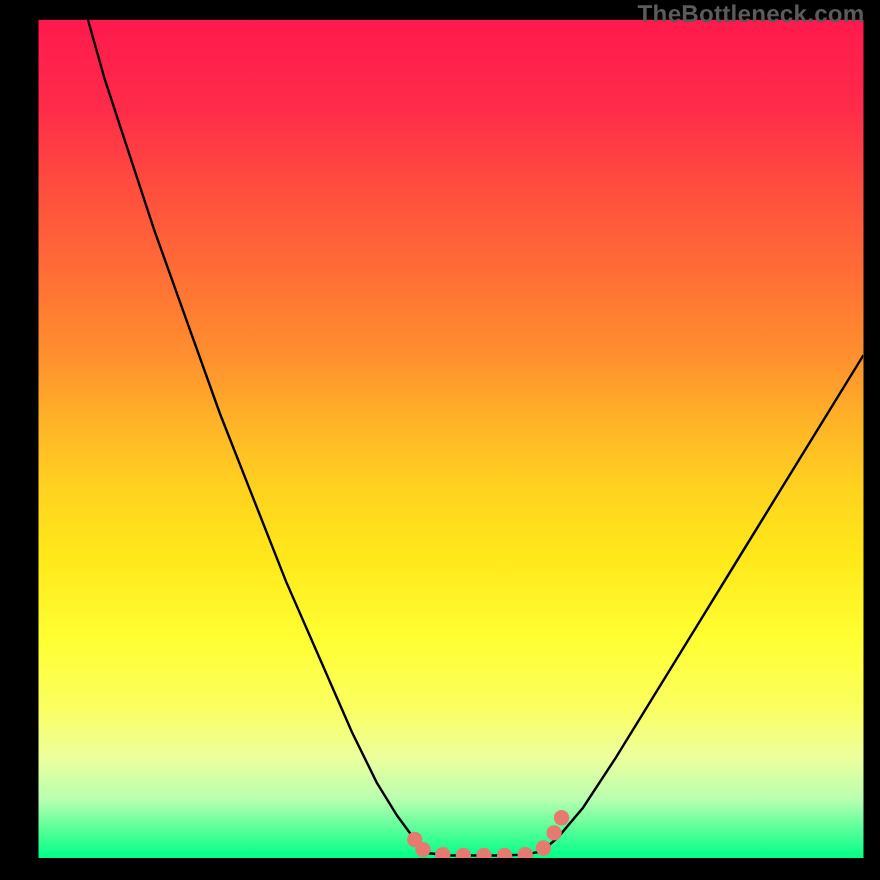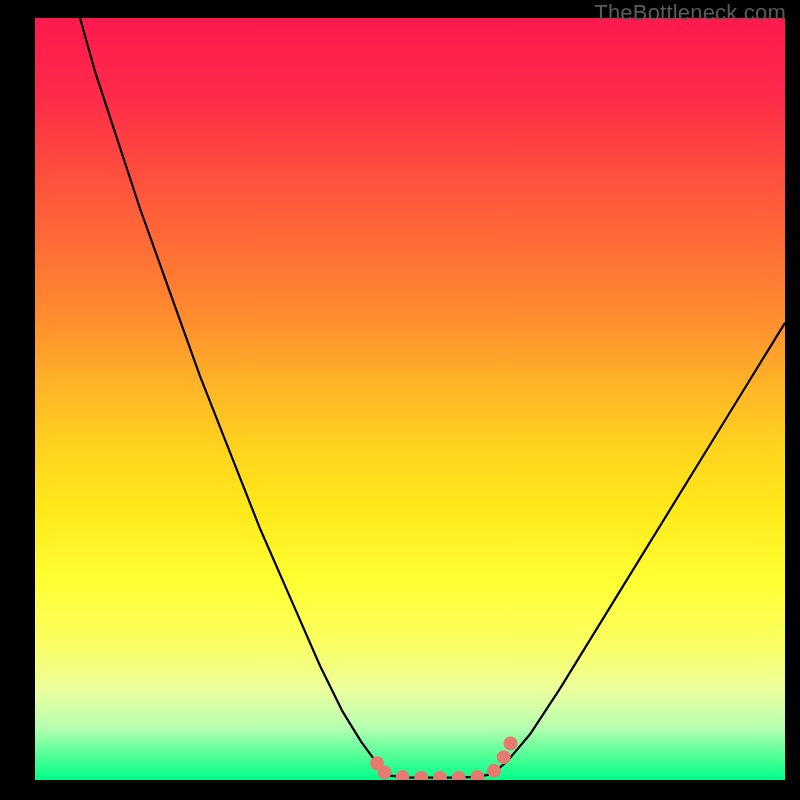--- a/index.html
+++ b/index.html
@@ -46,21 +46,21 @@
     top: 0;
     width: 100%;
     height: 100%;
   }
   .watermark {
     position: absolute;
     top: 0px;
     right: 14px;
     color: #5b5b5b;
     font-size: 22px;
-    font-weight: 400;
+    font-weight: 700;
     letter-spacing: 0.2px;
   }
 </style>
 </head>
 <body>
 
 <div class="frame">
   <div class="plot-area">
     <svg class="curve-layer" viewBox="0 0 750 762" preserveAspectRatio="none">
       <path id="curve-path" fill="none" stroke="#000000" stroke-width="2.2" d="M 45.00 0.00 L 60.00 53.34 L 75.00 99.06 L 105.00 190.50 L 135.00 274.32 L 165.00 358.14 L 195.00 434.34 L 225.00 510.54 L 255.00 579.12 L 285.00 647.70 L 307.50 693.42 L 326.25 723.90 L 342.00 745.24 L 352.50 757.43 L 352.50 757.43 L 375.00 759.71 L 397.50 759.71 L 420.00 759.71 L 442.50 758.95 L 457.50 755.90 L 457.50 755.90 L 472.50 742.95 L 495.00 716.28 L 525.00 670.56 L 562.50 609.60 L 600.00 548.64 L 637.50 487.68 L 675.00 426.72 L 712.50 365.76 L 750.00 304.80 "></path>

